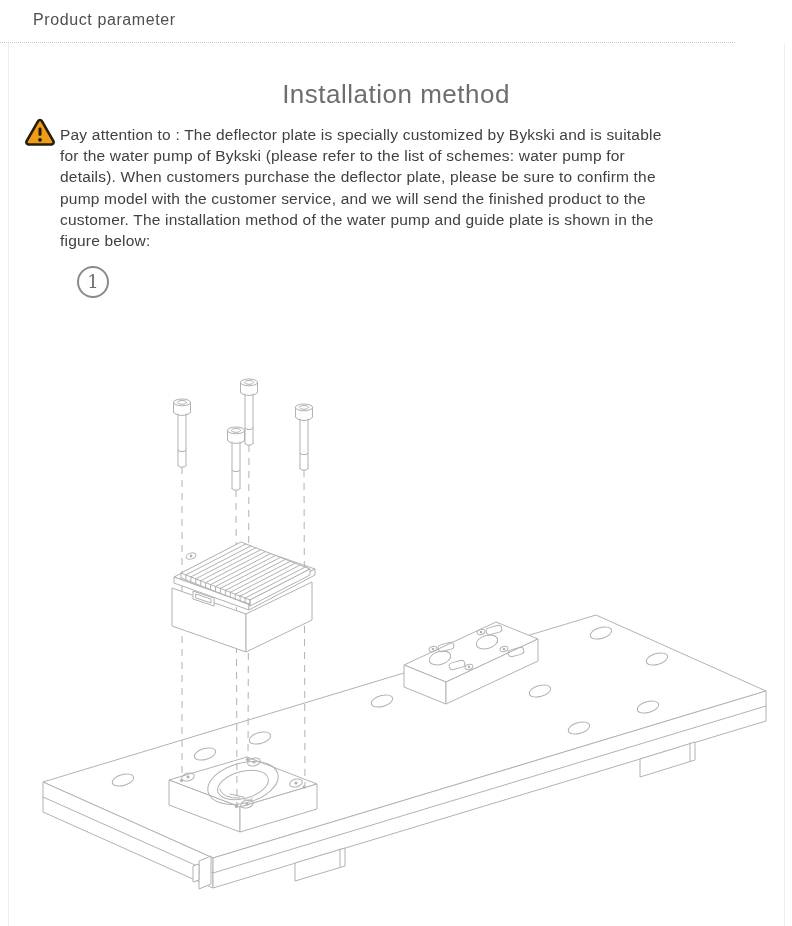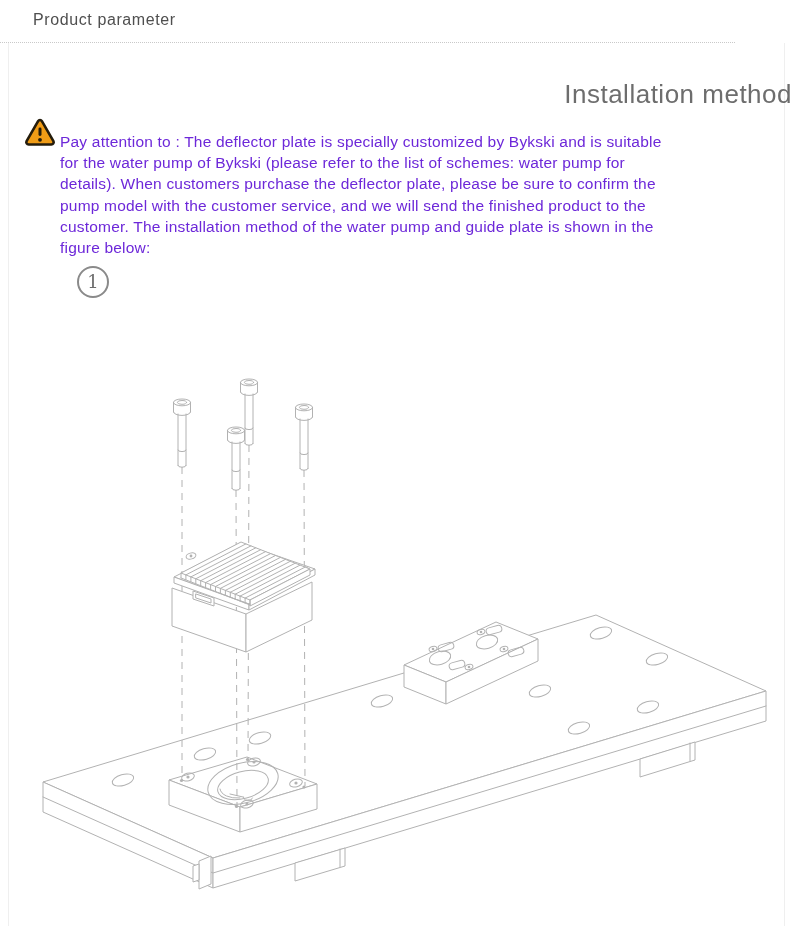--- a/index.html
+++ b/index.html
@@ -3,25 +3,25 @@
 <meta charset="utf-8">
 <style>
   html,body{margin:0;padding:0;background:#fff;}
   .page{position:relative;width:792px;height:926px;background:#fff;overflow:hidden;
         font-family:"Liberation Sans",sans-serif;}
   .hdr{position:absolute;left:0;top:0;width:735px;height:43px;background:#fff;
        border-bottom:1px dotted #c9c9c9;box-sizing:border-box;}
   .hdr span{position:absolute;left:33px;top:11px;font-size:16px;color:#4f4f4f;letter-spacing:.6px;}
   .panel{position:absolute;left:8px;top:43px;width:777px;height:883px;
          border-left:1px solid #efefef;border-right:1px solid #efefef;box-sizing:border-box;}
-  .title{position:absolute;left:0;top:79px;width:792px;text-align:right;
+  .title{position:absolute;left:0;top:79px;width:792px;text-align:center;
          font-size:26px;color:#6d6d6d;letter-spacing:.5px;}
   .notice{position:absolute;left:24px;top:116px;width:740px;display:flex;align-items:flex-start;}
   .notice .wicon{flex:0 0 32px;margin-top:2px;}
-  .notice p{margin:15px 0 0 4px;font-size:15.5px;line-height:21.2px;color:#6d28d9;
+  .notice p{margin:8px 0 0 4px;font-size:15.5px;line-height:21.2px;color:#404040;
             white-space:pre-line;letter-spacing:.2px;}
   .badge{position:absolute;left:77px;top:266px;width:28px;height:28px;border:2px solid #8a8a8a;
          border-radius:50%;text-align:center;line-height:27px;font-size:18px;color:#6d6d6d;
          font-family:"DejaVu Serif",serif;}
   .caption{position:absolute;left:77px;top:306px;margin:0;font-size:16.5px;line-height:21.5px;
            color:#8d8d8d;white-space:pre-line;letter-spacing:.3px;}
   .figure{position:absolute;left:0;top:370px;}
   .ln{fill:none;stroke:#b2b2b2;stroke-width:1;stroke-linejoin:round;stroke-linecap:round;}
   .lnf{fill:#ffffff;stroke:#b2b2b2;stroke-width:1;stroke-linejoin:round;}
   .dot{fill:#b2b2b2;stroke:none;}

